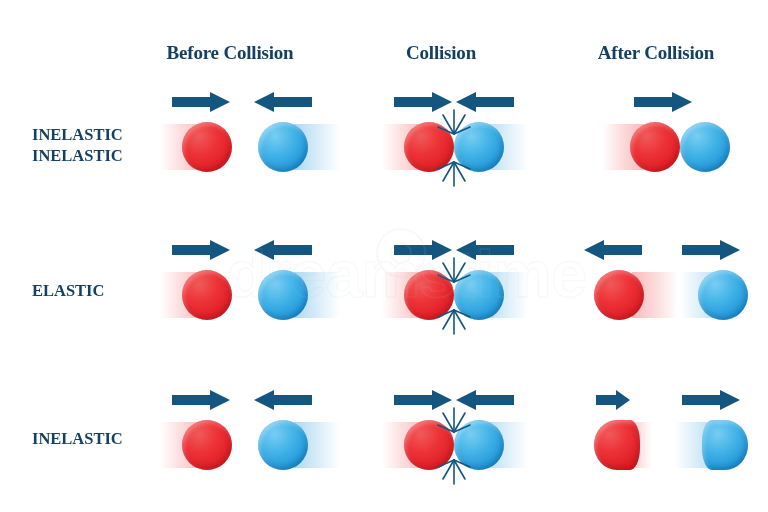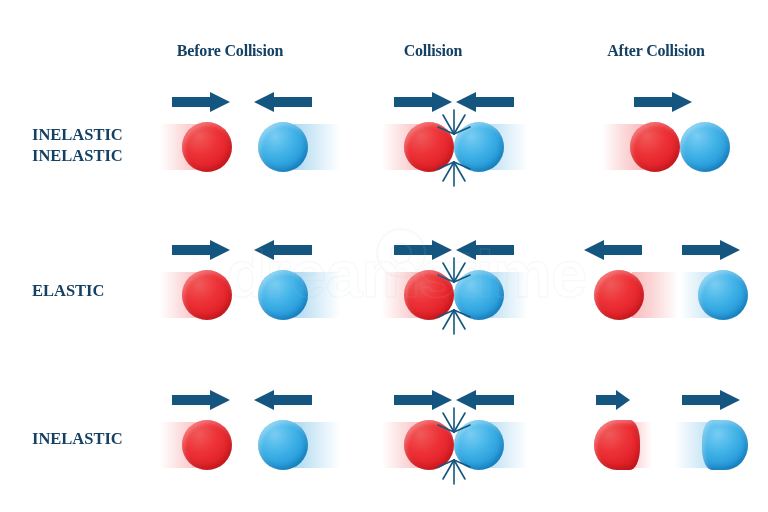--- a/index.html
+++ b/index.html
@@ -15,27 +15,27 @@
     font-family: "Liberation Serif", "DejaVu Serif", serif;
   }
 
   
   .col-header {
     position: absolute;
     top: 42px;
     text-align: center;
     font-family: "Liberation Serif", "DejaVu Serif", serif;
     font-weight: bold;
-    font-size: 16px;
+    font-size: 19px;
     letter-spacing: -0.2px;
     color: #144063;
     white-space: nowrap;
   }
   .col-header.c1 { left: 152px; width: 156px; }
-  .col-header.c2 { left: 364px; width: 138px; }
+  .col-header.c2 { left: 372px; width: 138px; }
   .col-header.c3 { left: 578px; width: 156px; }
 
   
   .row-label {
     position: absolute;
     left: 32px;
     width: 118px;
     font-family: "Liberation Serif", "DejaVu Serif", serif;
     font-weight: bold;
     font-size: 16.5px;

